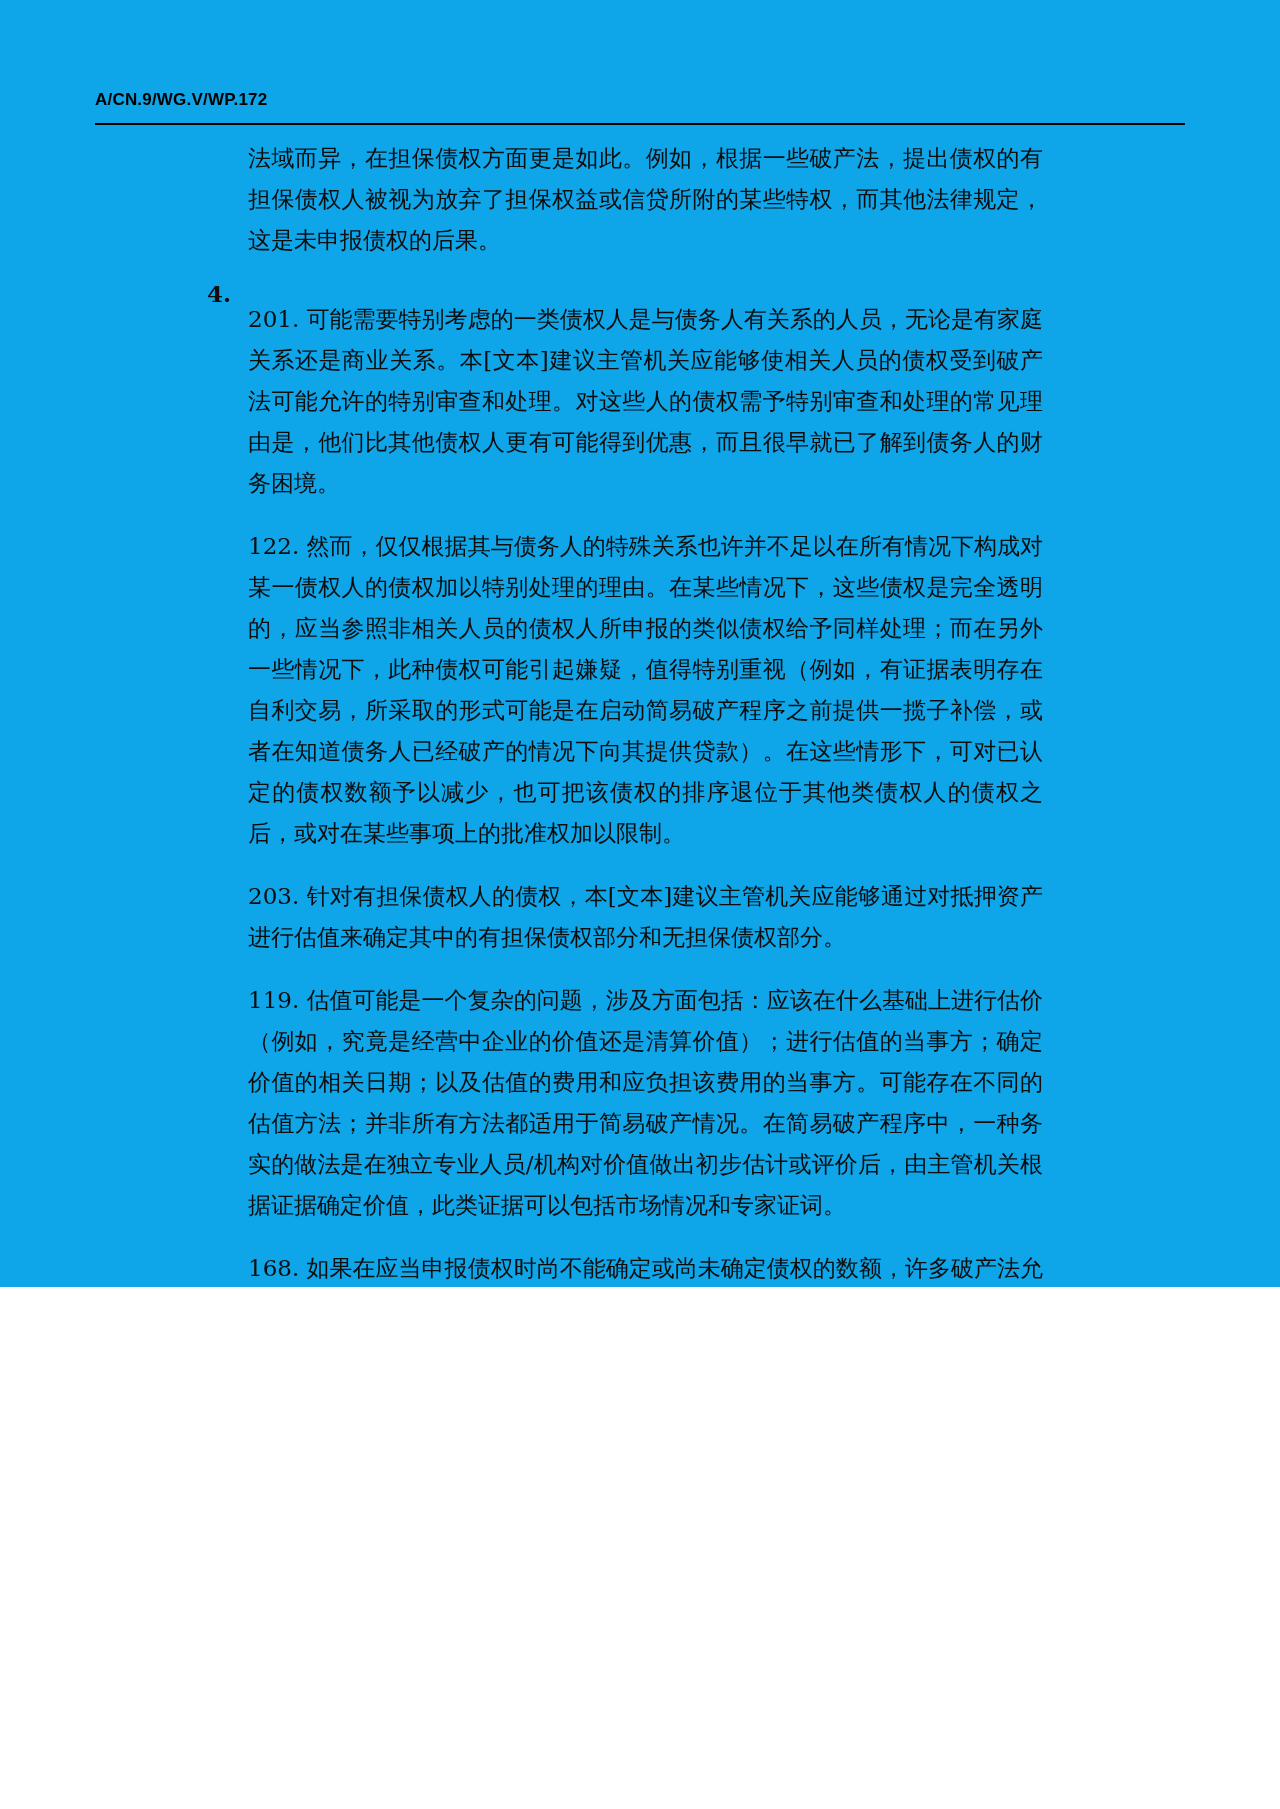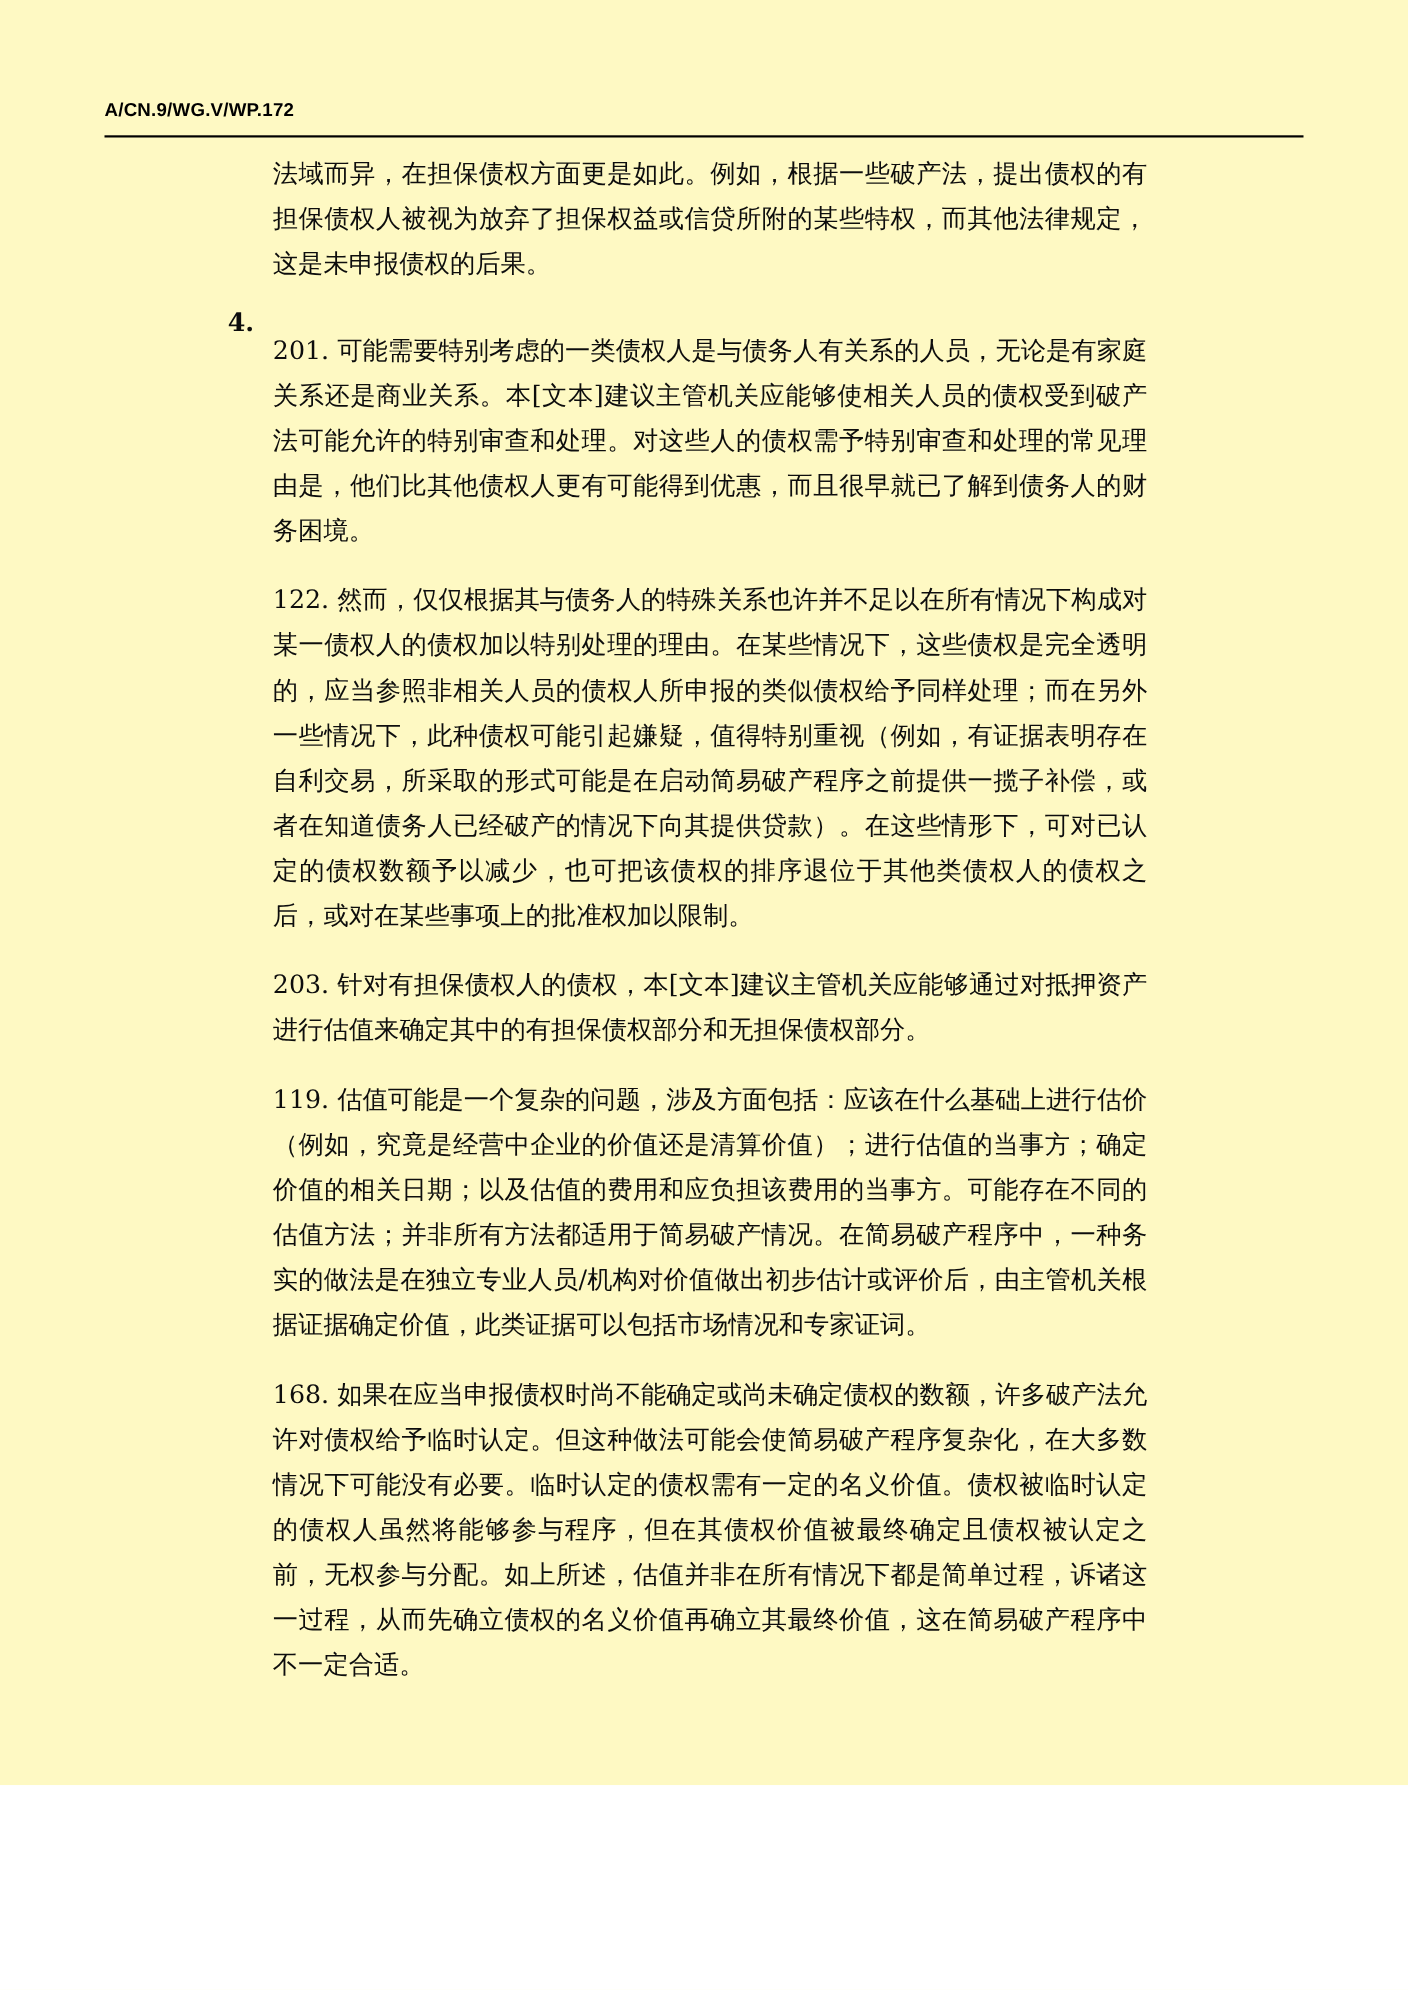--- a/index.html
+++ b/index.html
@@ -3,22 +3,22 @@
 <meta charset="utf-8">
 <style>
   html, body {
     margin: 0;
     padding: 0;
     background: #ffffff;
   }
   .page {
     position: relative;
     width: 1280px;
-    height: 1623px;
-    background: #fef9c3;
+    height: 1287px;
+    background: #0ea5e9;
     color: #111111;
     overflow: hidden;
   }
   .doc-header {
     position: absolute;
     top: 90px;
     left: 95px;
     right: 95px;
     padding-bottom: 13px;
     border-bottom: 2px solid #000000;

